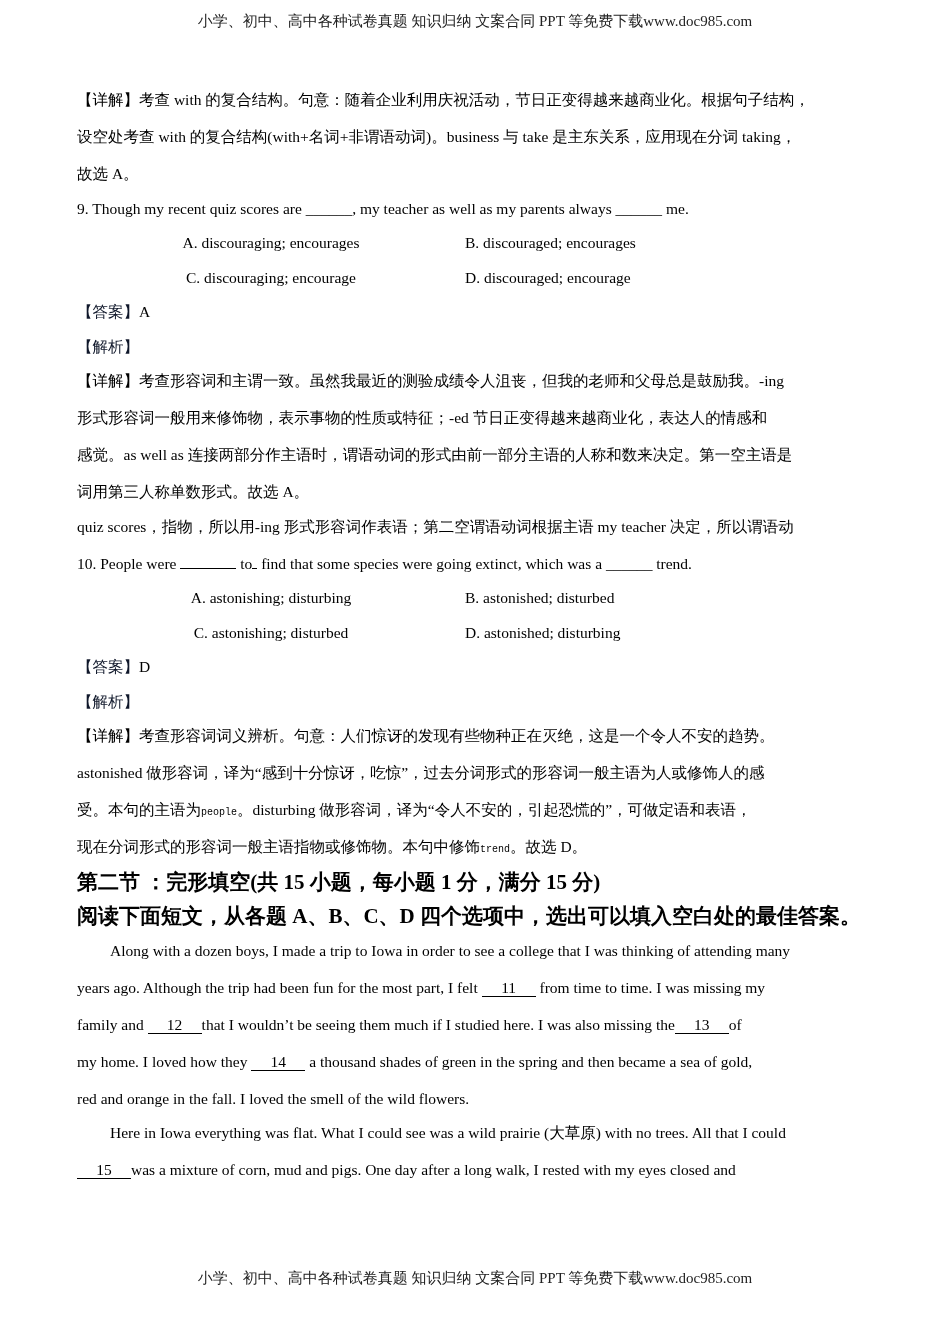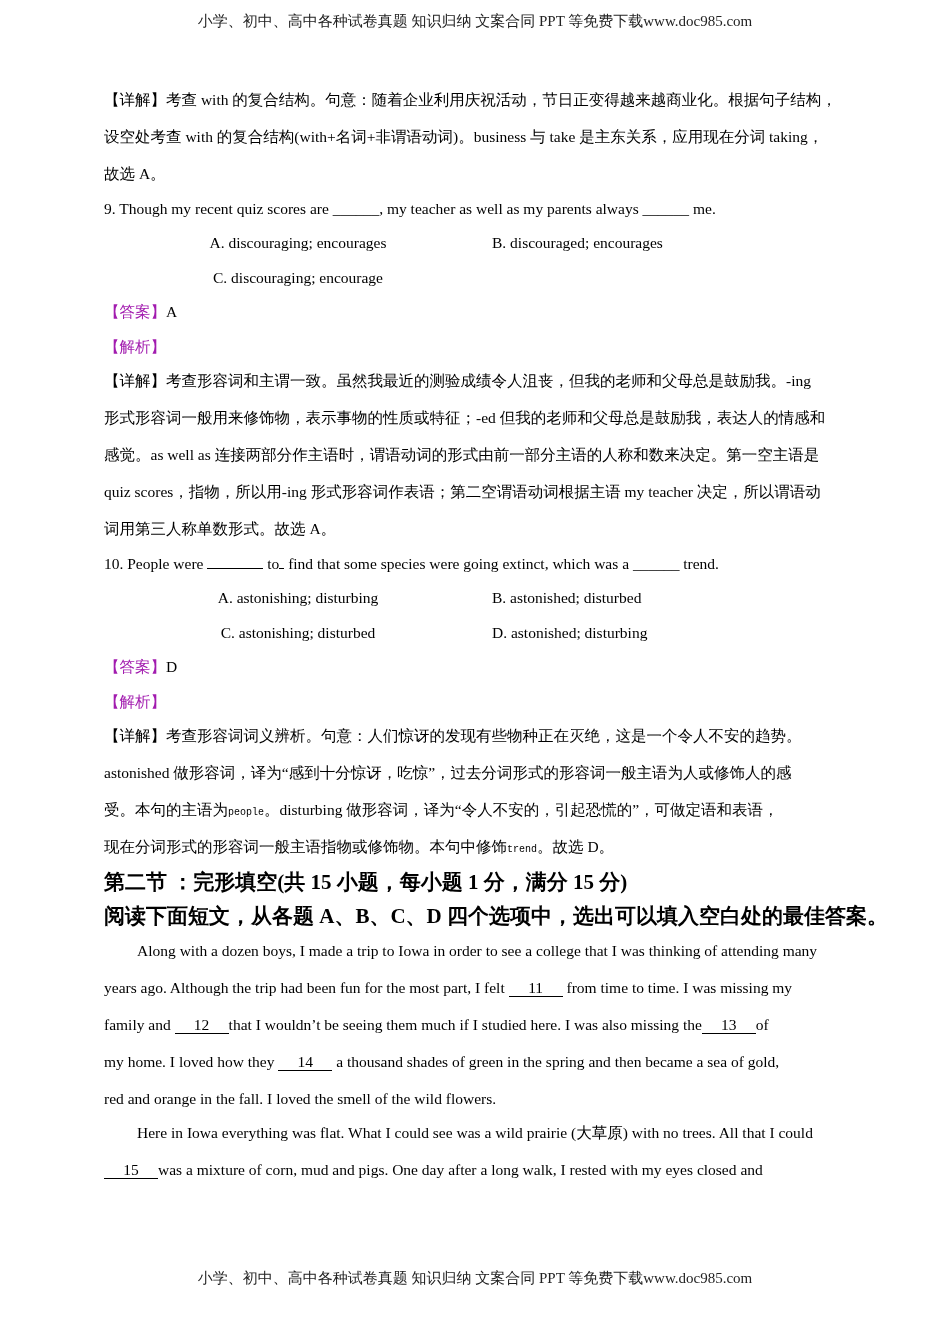--- a/index.html
+++ b/index.html
@@ -3,27 +3,27 @@
 <meta charset="utf-8">
 <style>
   html, body { margin: 0; padding: 0; background: #ffffff; }
   body { width: 950px; height: 1344px; position: relative; overflow: hidden;
          font-family: "Liberation Serif", "DejaVu Serif", serif; color: #000; }
   .header, .footer { position: absolute; left: 0; width: 950px; text-align: center;
          font-size: 15px; color: #222; }
   .header { top: 12px; }
   .footer { top: 1269px; }
   .header .url, .footer .url { }
-  .content { position: absolute; left: 104px; top: 86px; width: 785px; font-size: 15.5px; }
+  .content { position: absolute; left: 77px; top: 86px; width: 785px; font-size: 15.5px; }
   .line { height: 37px; line-height: 28px; white-space: nowrap; }
   .line.short { height: 34.5px; }
   .opts { display: flex; height: 34.5px; line-height: 28px; }
   .opts span { display: block; }
   .opts .left { width: 388px; text-align: center; }
-  .blue { color: #a21caf; font-family: Liberation Serif, serif; }
+  .blue { color: #0f172a; font-family: Liberation Serif, serif; }
   .mono { font-family: "Liberation Mono", "DejaVu Sans Mono", monospace; font-size: 10px; }
   .bold { font-weight: bold; font-size: 21px; }
   .indent { padding-left: 33px; }
   .blank { display: inline-block; border-bottom: 1px solid #000; text-align: center; line-height: 16px; }
   .blank.thick { border-bottom: 1.5px solid #000; text-align: center; }
 </style>
 </head>
 <body>
 
 <div class="header">
@@ -36,28 +36,29 @@
   <div class="line">设空处考查 with 的复合结构(with+名词+非谓语动词)。business 与 take 是主东关系，应用现在分词 taking，</div>
   <div class="line short">故选 A。</div>
 
   <div class="line short">9. Though my recent quiz scores are ______, my teacher as well as my parents always ______ me.</div>
   <div class="opts">
     <span class="left">A. discouraging; encourages</span>
     <span>B. discouraged; encourages</span>
   </div>
   <div class="opts">
     <span class="left">C. discouraging; encourage</span>
+    <span>D. discouraged; encourage</span>
   </div>
   <div class="line short"><span class="blue">【答案】</span><span>A</span></div>
   <div class="line short blue">【解析】</div>
   <div class="line"><span>【详解】</span><span>考查形容词和主谓一致。虽然我最近的测验成绩令人沮丧，但我的老师和父母总是鼓励我。-ing</span></div>
-  <div class="line">形式形容词一般用来修饰物，表示事物的性质或特征；-ed 但我的老师和父母总是鼓励我，表达人的情感和</div>
+  <div class="line">形式形容词一般用来修饰物，表示事物的性质或特征；-ed 节日正变得越来越商业化，表达人的情感和</div>
   <div class="line">感觉。as well as 连接两部分作主语时，谓语动词的形式由前一部分主语的人称和数来决定。第一空主语是</div>
+  <div class="line short">词用第三人称单数形式。故选 A。</div>
   <div class="line">quiz scores，指物，所以用-ing 形式形容词作表语；第二空谓语动词根据主语 my teacher 决定，所以谓语动</div>
-  <div class="line short">词用第三人称单数形式。故选 A。</div>
 
   <div class="line short"><span>10. People were </span><span class="blank thick" style="width:56px;"></span><span> to</span><span class="blank" style="width:5px;"></span><span> find that some species were going extinct, which was a ______ trend.</span></div>
   <div class="opts">
     <span class="left">A. astonishing; disturbing</span>
     <span>B. astonished; disturbed</span>
   </div>
   <div class="opts">
     <span class="left">C. astonishing; disturbed</span>
     <span>D. astonished; disturbing</span>
   </div>

